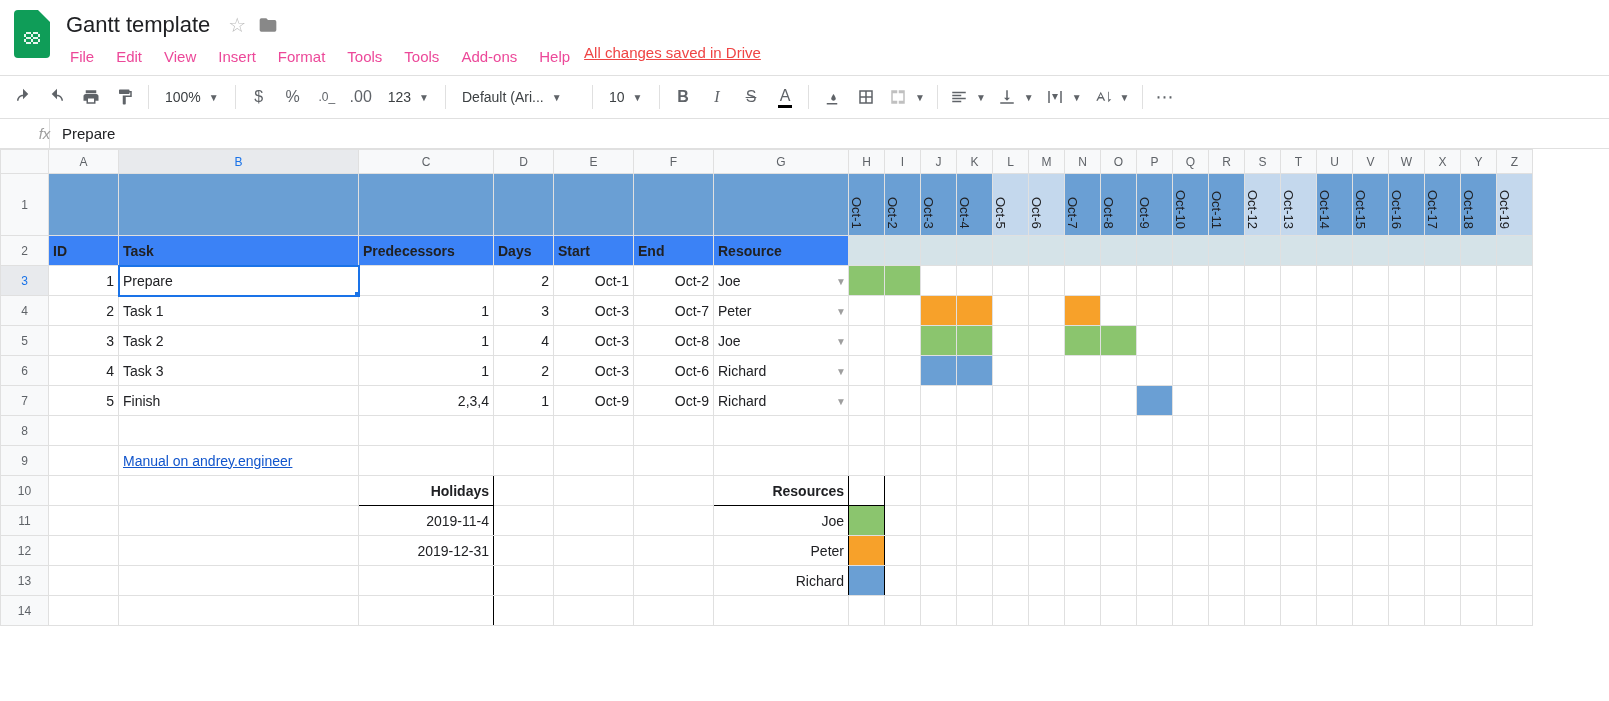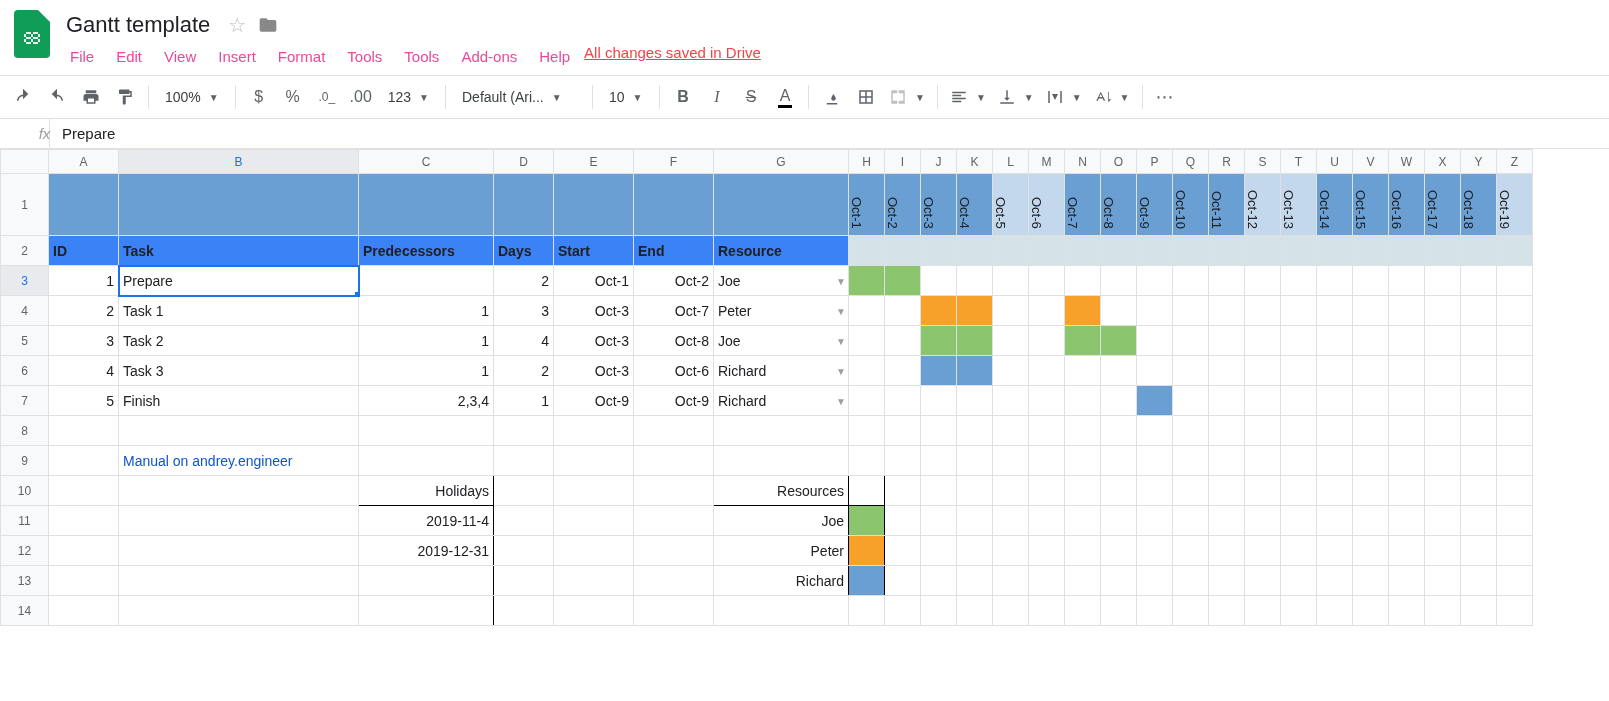--- a/index.html
+++ b/index.html
@@ -28,21 +28,21 @@
 .corner { background: #f8f9fa; width: 48px; }
 .cell { height: 30px; padding: 0 4px; white-space: nowrap; overflow: hidden; }
 .date-header { background: #6a9fd4; writing-mode: vertical-rl; text-align: right; padding: 6px 0; vertical-align: bottom; height: 62px; font-size: 13px; }
 .date-header.weekend { background: #c4d8ed; }
 .r1-pad { background: #6a9fd4; }
 .r2 { background: #3b82f6; font-weight: bold; }
 .r2.gantt { background: #d5e3e8; }
 .selected { outline: 2px solid #1a73e8; outline-offset: -1px; }
 .selected::after { content: ""; position: absolute; right: -3px; bottom: -3px; width: 6px; height: 6px; background: #1a73e8; }
 .row-head.sel, .col-head.sel { background: #e8eaed; color: #1a73e8; }
-.link { color: #1155cc; cursor: pointer; }
+.link { color: #1155cc; text-decoration: underline; cursor: pointer; }
 .align-r { text-align: right; }
 .bar-green { background: #8bc56e; }
 .bar-orange { background: #f7a12a; }
 .bar-blue { background: #6a9fd4; }
 .dropdown-arrow { position: absolute; right: 2px; top: 50%; transform: translateY(-50%); color: #9e9e9e; font-size: 10px; }
 .bold-border { border: 1px solid #000 !important; }
 .bold-border-lr { border-left: 1px solid #000 !important; border-right: 1px solid #000 !important; }
 .bold-border-top { border-top: 1px solid #000 !important; }
 svg { display: block; }
 </style>
@@ -504,25 +504,25 @@
           <td class="cell"></td>
           <td class="cell"></td>
           <td class="cell"></td>
           <td class="cell"></td>
           <td class="cell"></td>
         </tr>
         <tr>
           <th class="row-head">10</th>
           <td class="cell"></td>
           <td class="cell"></td>
-          <td class="cell align-r bold-border" style="font-weight:normal;">Holidays</td>
-          <td class="cell"></td>
-          <td class="cell"></td>
-          <td class="cell"></td>
-          <td class="cell align-r bold-border bold-border-top" style="font-weight:normal;">Resources</td>
+          <td class="cell align-r bold-border" style="font-weight:bold;">Holidays</td>
+          <td class="cell"></td>
+          <td class="cell"></td>
+          <td class="cell"></td>
+          <td class="cell align-r bold-border bold-border-top" style="font-weight:bold;">Resources</td>
           <td class="cell bold-border bold-border-top"></td>
           <td class="cell"></td>
           <td class="cell"></td>
           <td class="cell"></td>
           <td class="cell"></td>
           <td class="cell"></td>
           <td class="cell"></td>
           <td class="cell"></td>
           <td class="cell"></td>
           <td class="cell"></td>

